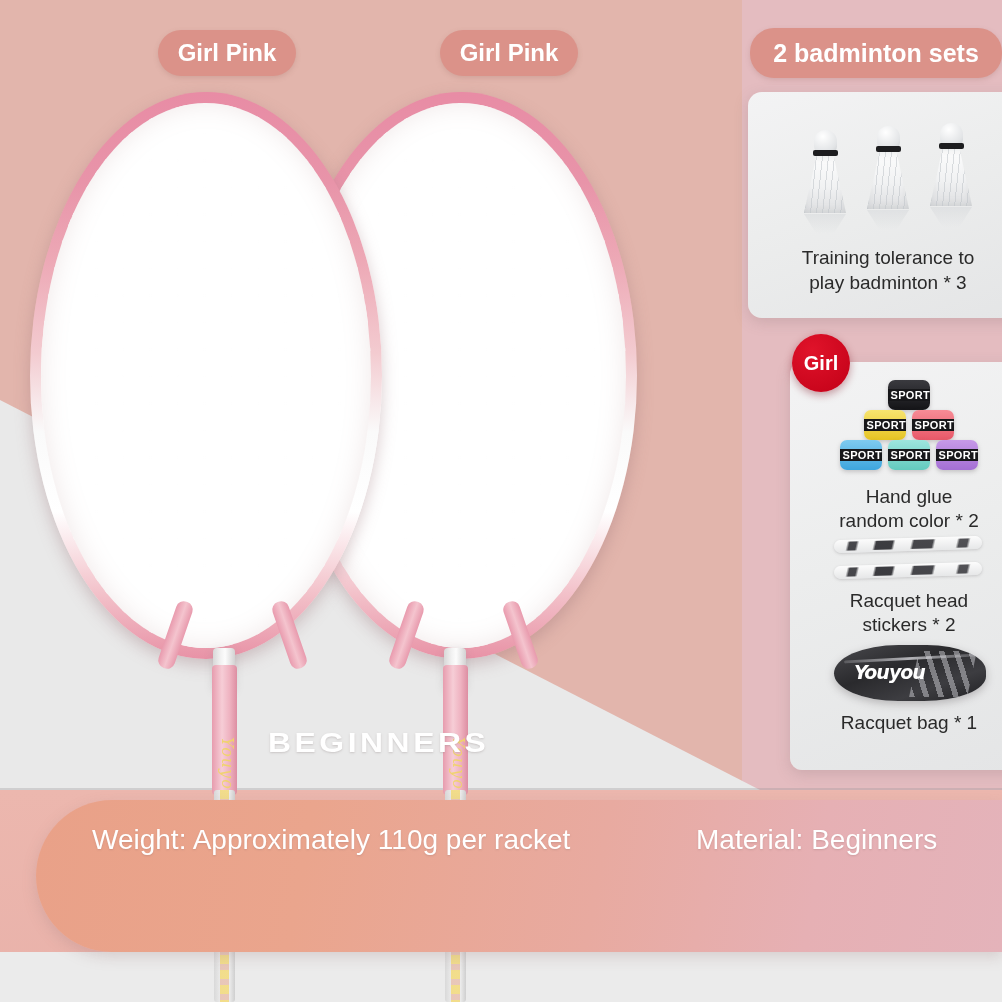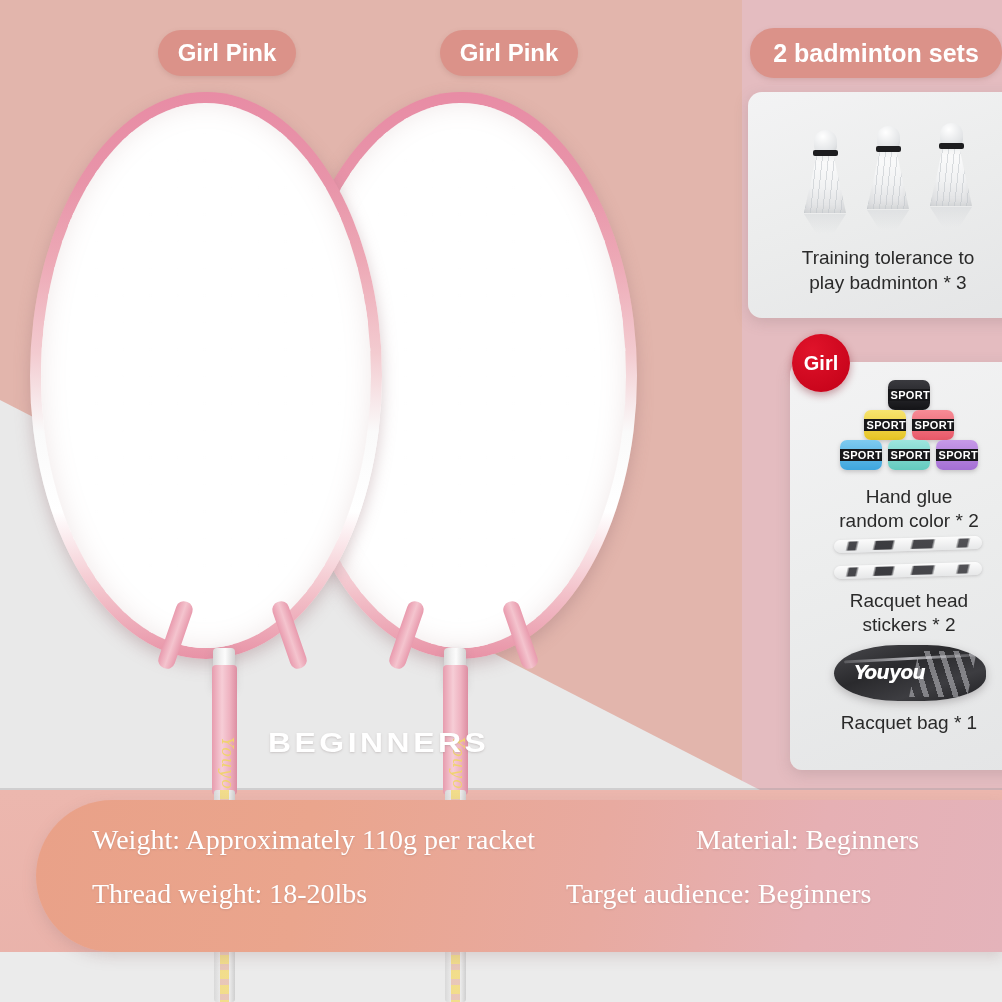--- a/index.html
+++ b/index.html
@@ -124,21 +124,21 @@
     font-weight:bold;font-family:"DejaVu Sans",sans-serif;letter-spacing:-1px;}
   .bag-zip{position:absolute;left:10px;top:12px;width:132px;height:3px;border-radius:2px;
     background:linear-gradient(90deg,rgba(220,220,225,.2),rgba(225,225,230,.75),rgba(220,220,225,.2));
     transform:rotate(-3deg);}
 
   
   #info-panel{position:absolute;left:36px;top:800px;width:966px;height:152px;
     border-radius:80px 0 0 80px;
     background:linear-gradient(100deg,#e9a188 0%,#eaa58d 28%,#e8aaa0 58%,#e6b0b4 80%,#e4b3ba 100%);
     box-shadow:0 5px 14px rgba(160,130,130,.28);}
-  .info-row{position:absolute;left:0;width:100%;height:56px;display:flex;align-items:center;font-family:Liberation Serif, serif;}
+  .info-row{position:absolute;left:0;width:100%;height:56px;display:flex;align-items:center;}
   .info-cell{color:#fff;font-size:28px;white-space:nowrap;
     text-shadow:0 1px 2px rgba(150,110,105,.3);}
   #cell-a{position:absolute;left:56px;top:0;}
   #cell-b{position:absolute;left:660px;top:0;}
   #cell-c{position:absolute;left:56px;top:0;}
   #cell-d{position:absolute;left:530px;top:0;}
 </style>
 </head>
 <body>
 
@@ -262,18 +262,16 @@
     <div class="card-cap" style="top:348px;">Racquet bag * 1</div>
 
   </div>
 
   <div id="info-panel">
     <div class="info-row" style="top:24px;">
       <div class="info-cell" id="cell-a">Weight: Approximately 110g per racket</div>
       <div class="info-cell" id="cell-b">Material: Beginners</div>
     </div>
     <div class="info-row" style="top:78px;">
-      <div class="info-cell" id="cell-c">Thread weight: 18-20lbs</div>
-      <div class="info-cell" id="cell-d">Target audience: Beginners</div>
     </div>
   </div>
 
 </div>
 
 </body></html>

